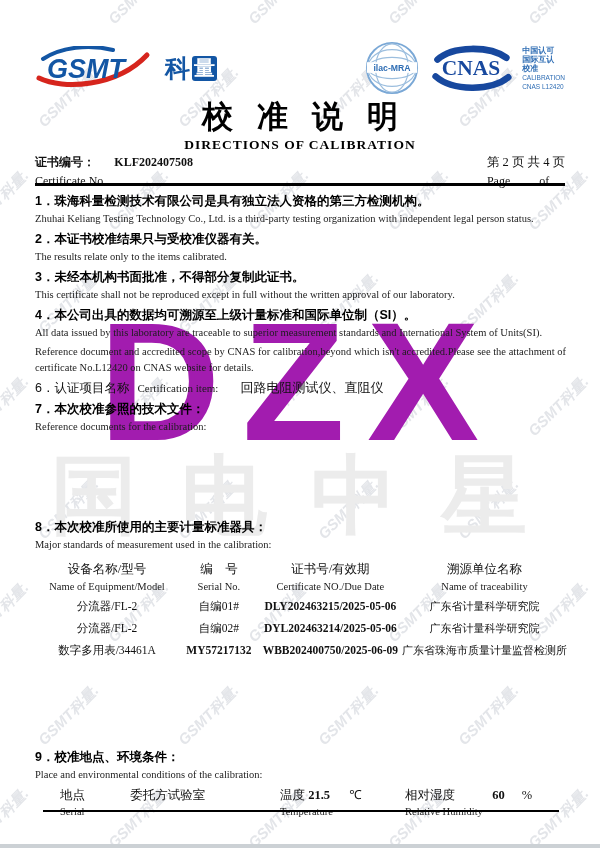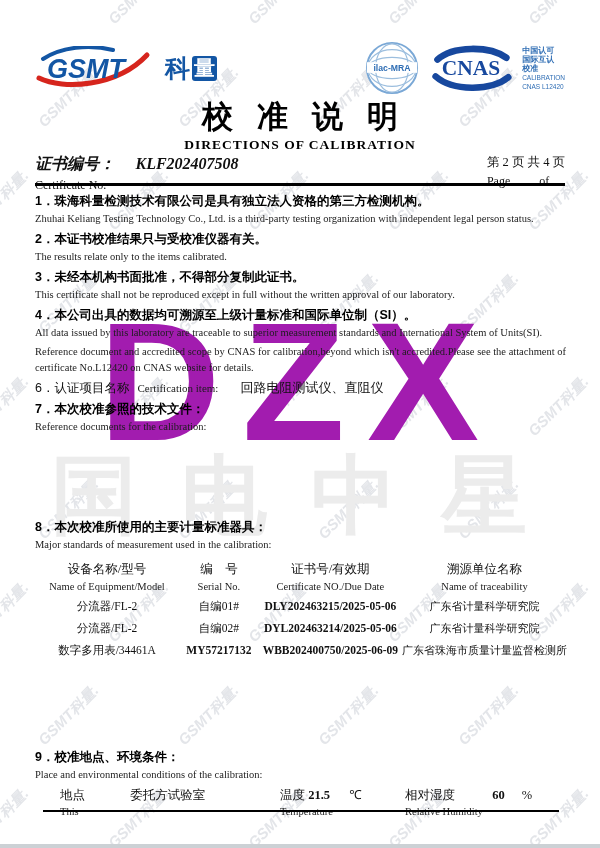--- a/index.html
+++ b/index.html
@@ -29,21 +29,21 @@
   .cnas-text{font-family:"Liberation Sans",sans-serif;color:#2e6db4;line-height:9px;}
   .cnas-text .zh{font-size:8px;font-weight:bold;}
   .cnas-text .en{font-size:6.5px;}
   .title-zh{position:absolute;left:0;right:0;top:96px;text-align:center;
             font-family:"Liberation Sans",sans-serif;font-weight:bold;font-size:31px;
             letter-spacing:24px;text-indent:24px;color:#000;}
   .title-en{position:absolute;left:0;right:0;top:137px;text-align:center;
             font-weight:bold;font-size:13.5px;letter-spacing:1px;color:#000;}
   .cert-row{position:absolute;left:35px;right:35px;top:154px;display:flex;
             justify-content:space-between;align-items:flex-start;}
-  .cert-left .l1{font-family:"Liberation Sans",sans-serif;font-weight:bold;font-size:16px;font-style:italic;}
+  .cert-left .l1{font-family:"Liberation Sans",sans-serif;font-weight:bold;font-size:12px;}
   .cert-left .num{font-family:"Liberation Serif",serif;font-weight:bold;margin-left:16px;}
   .cert-left .l2,.cert-right .l2{font-size:12px;font-weight:normal;margin-top:3px;}
   .cert-right{text-align:left;}
   .cert-right .l1{font-size:12.5px;}
   .cert-right .l2 .of{margin-left:26px;}
   .rule-top{position:absolute;left:35px;right:35px;top:183px;border-top:3px solid #000;}
   .items{position:absolute;left:35px;right:33px;top:192px;}
   .item{margin-bottom:3px;}
   .item .zh{font-family:"Liberation Sans",sans-serif;font-weight:bold;font-size:12.5px;line-height:19px;color:#000;}
   .item .en{font-size:10.5px;line-height:16px;color:#1c1c1c;}
@@ -267,21 +267,21 @@
 
     <div class="section9">
       <div class="sec-zh">9．校准地点、环境条件：</div>
       <div class="sec-en">Place and environmental conditions of the calibration:</div>
       <div class="env-row">
         <div class="env-col env-place">
           <div class="r1">
             <span>地点</span>
             <span class="v">委托方试验室</span>
           </div>
-          <div class="r2">This</div>
+          <div class="r2">Serial</div>
         </div>
         <div class="env-col env-temp">
           <div class="r1">
             <span>温度</span>
             <span class="v">21.5</span>
             <span class="u">℃</span>
           </div>
           <div class="r2">Temperature</div>
         </div>
         <div class="env-col env-rh">

